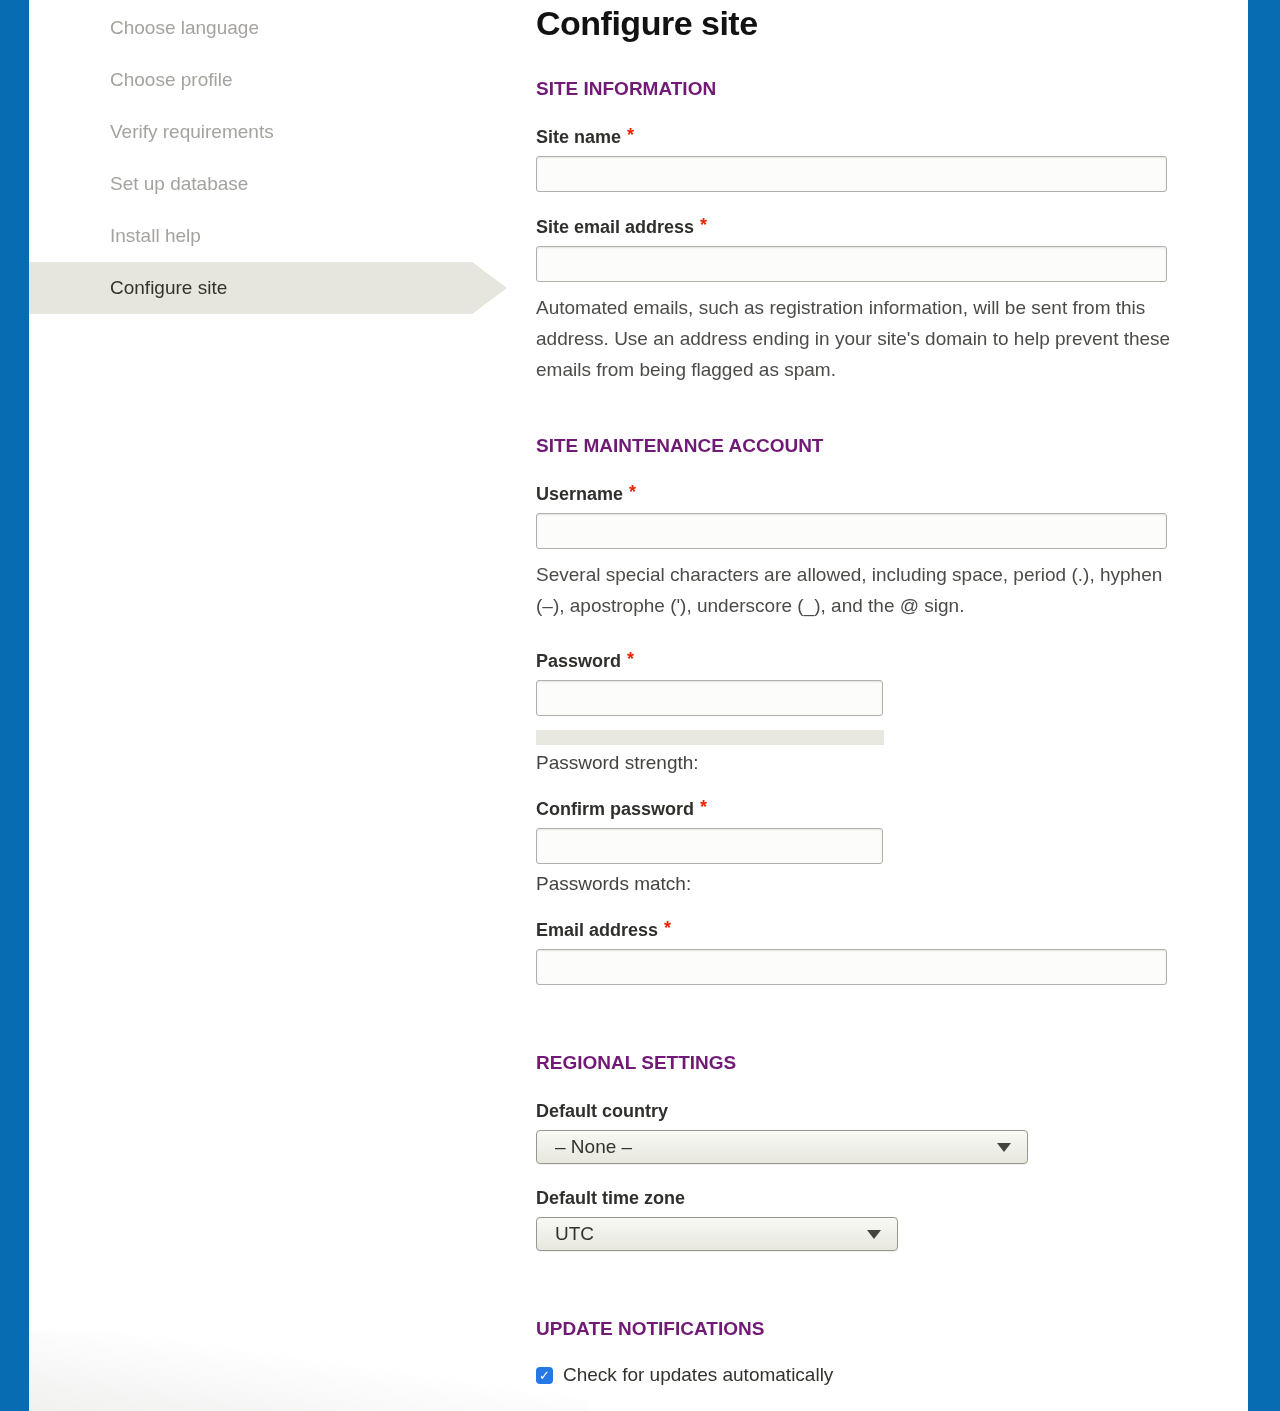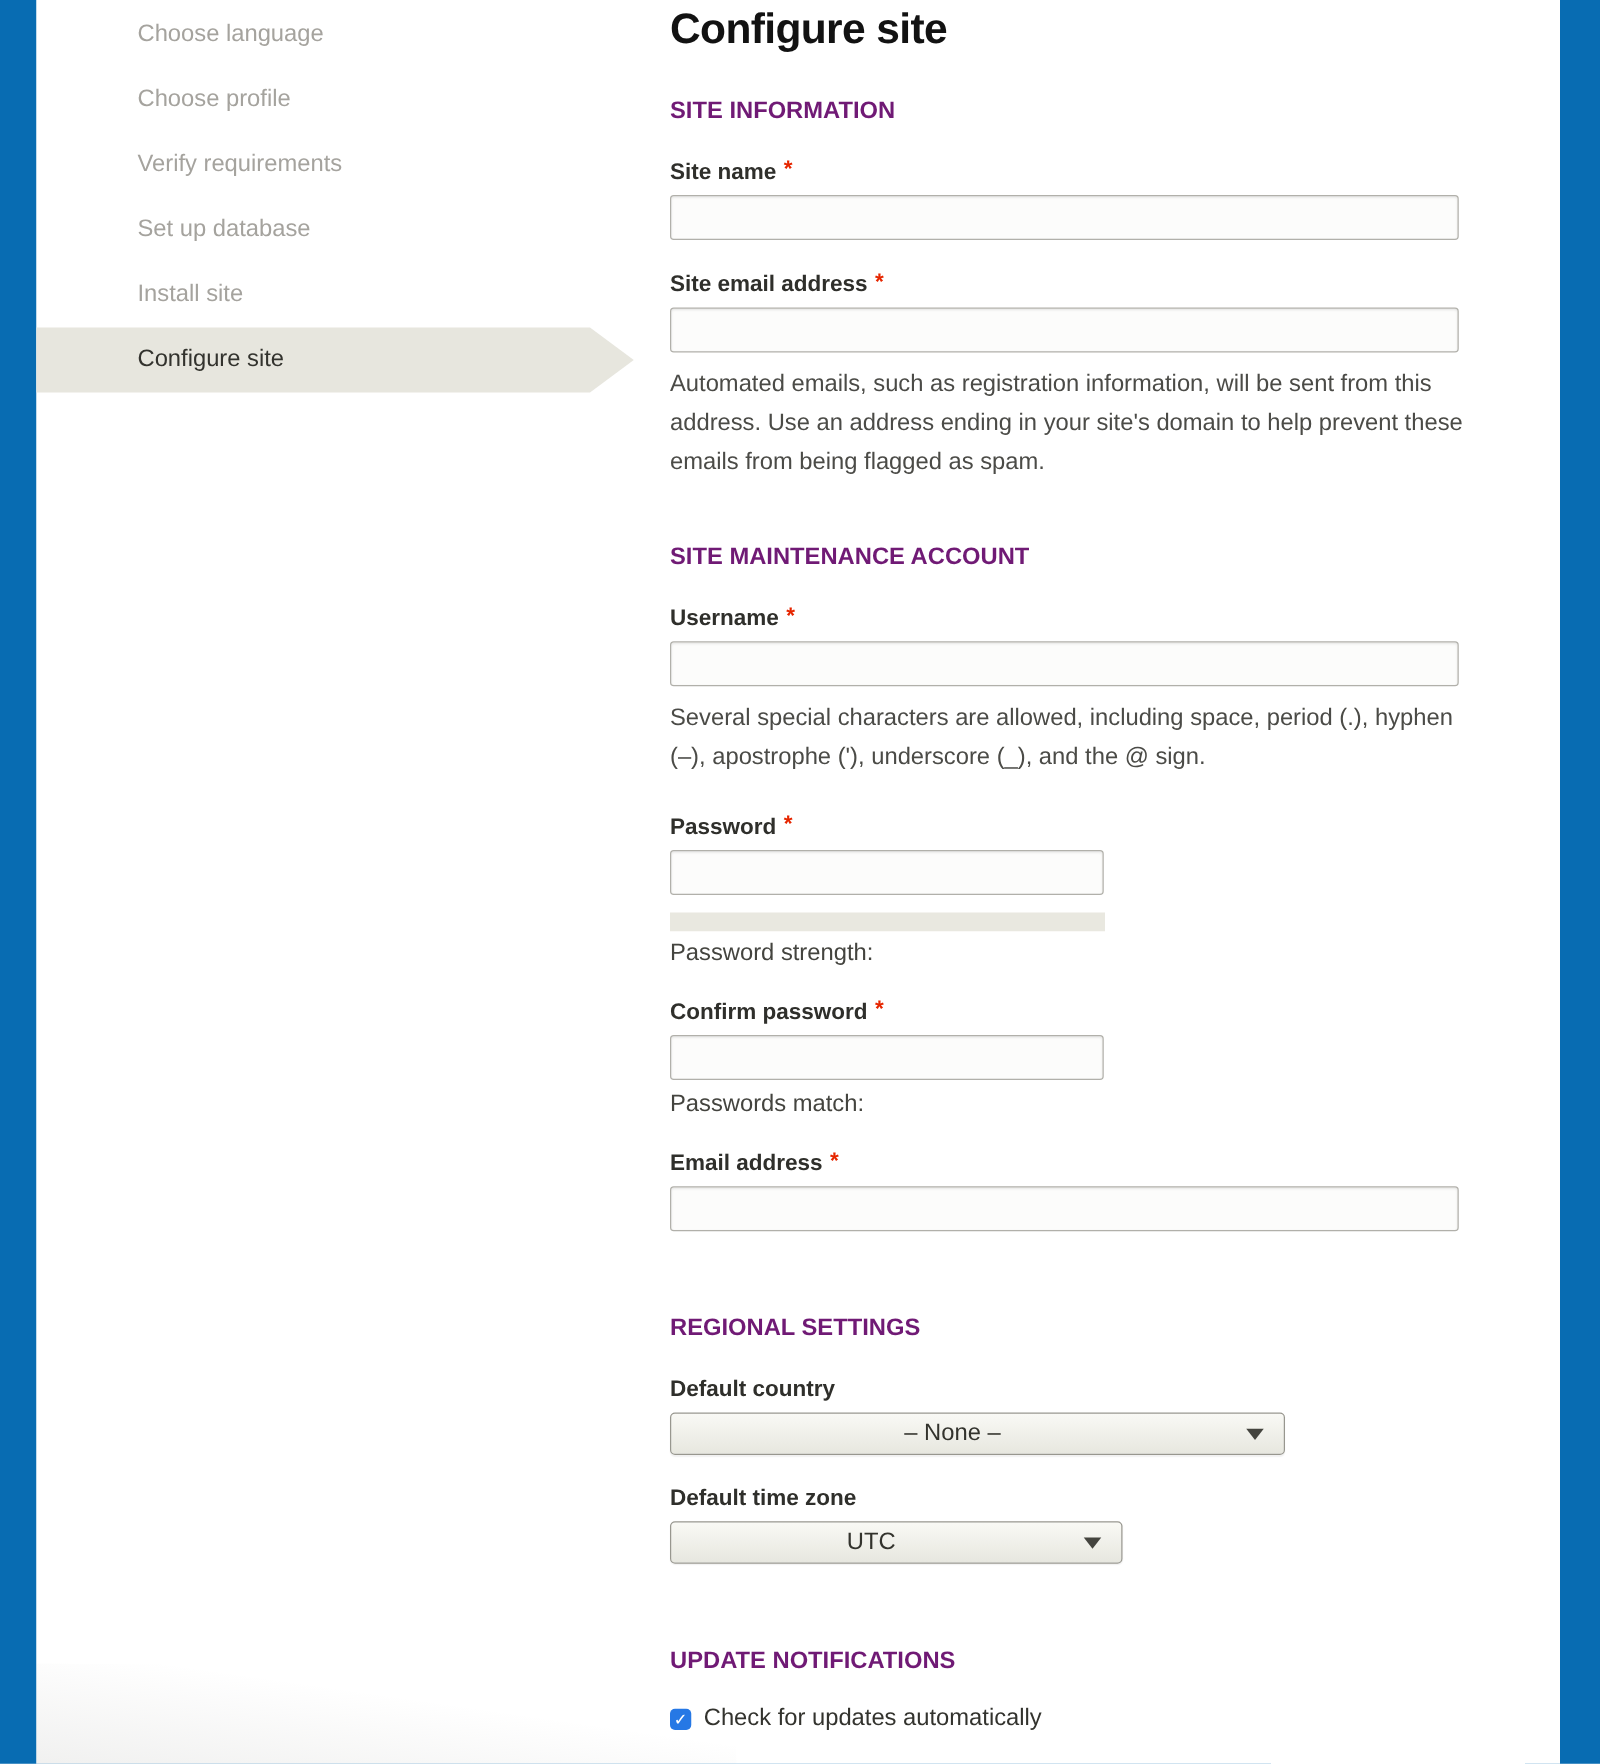--- a/index.html
+++ b/index.html
@@ -118,21 +118,20 @@
     margin-top:8px;
     height:34px; width:492px;
     border:1px solid #98978f;
     border-radius:4px;
     background:linear-gradient(#f9f9f5,#e7e7df);
     box-shadow:0 1px 1px rgba(0,0,0,0.06);
     display:flex; align-items:center;
     padding:0 58px 0 18px;
     font-size:19px; color:#33332d;
     cursor:default;
-    justify-content:center;
   }
   .select.tz { width:362px; }
   .select .caret {
     position:absolute;
     right:16px; top:50%; margin-top:-4px;
     width:0; height:0;
     border-left:7px solid transparent;
     border-right:7px solid transparent;
     border-top:9px solid #44443e;
   }
@@ -168,21 +167,21 @@
     <div class="step">
       <span>Choose profile</span>
     </div>
     <div class="step">
       <span>Verify requirements</span>
     </div>
     <div class="step">
       <span>Set up database</span>
     </div>
     <div class="step">
-      <span>Install site</span>
+      <span>Install help</span>
     </div>
     <div class="step active">
       <span>Configure site</span>
       <span class="arrow"></span>
     </div>
   </div>
 
   <div class="main">
 
     <h1 class="page-title">Configure site</h1>

